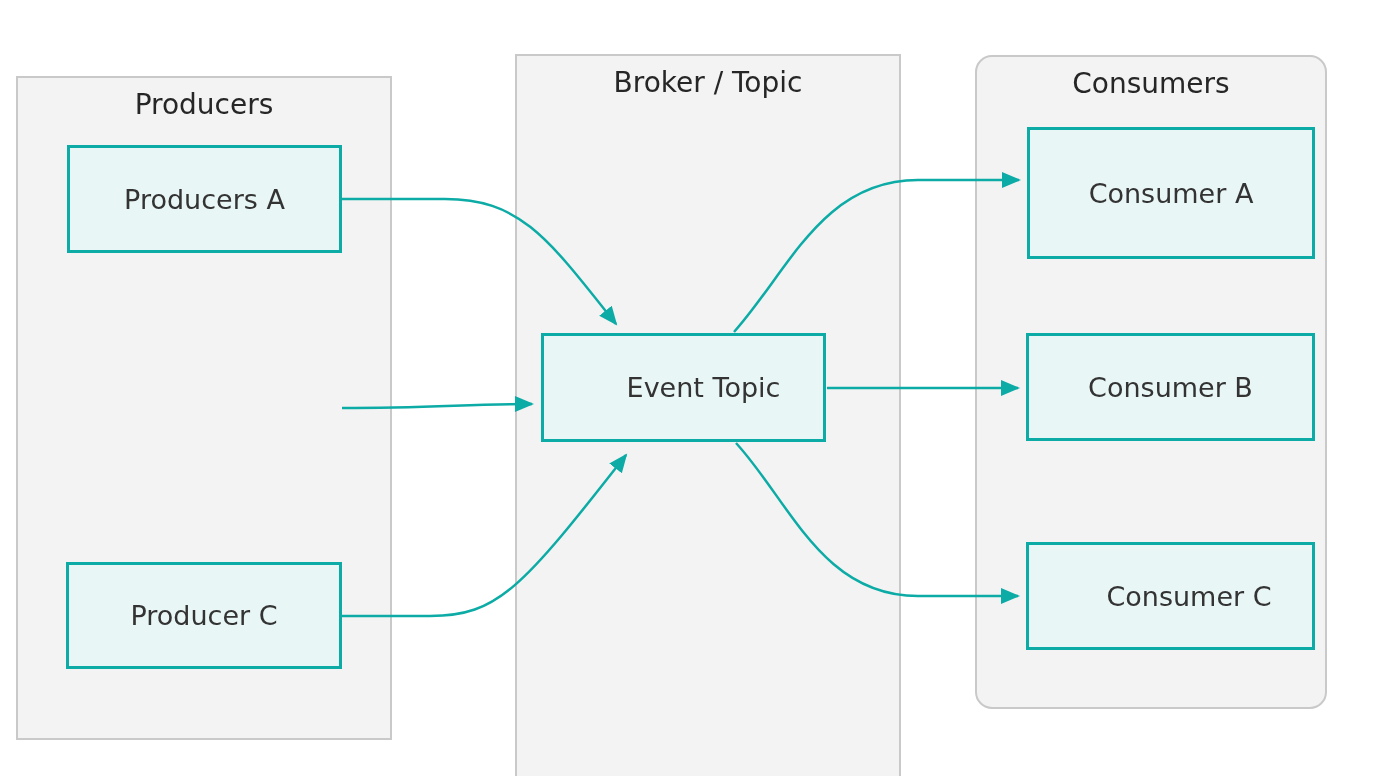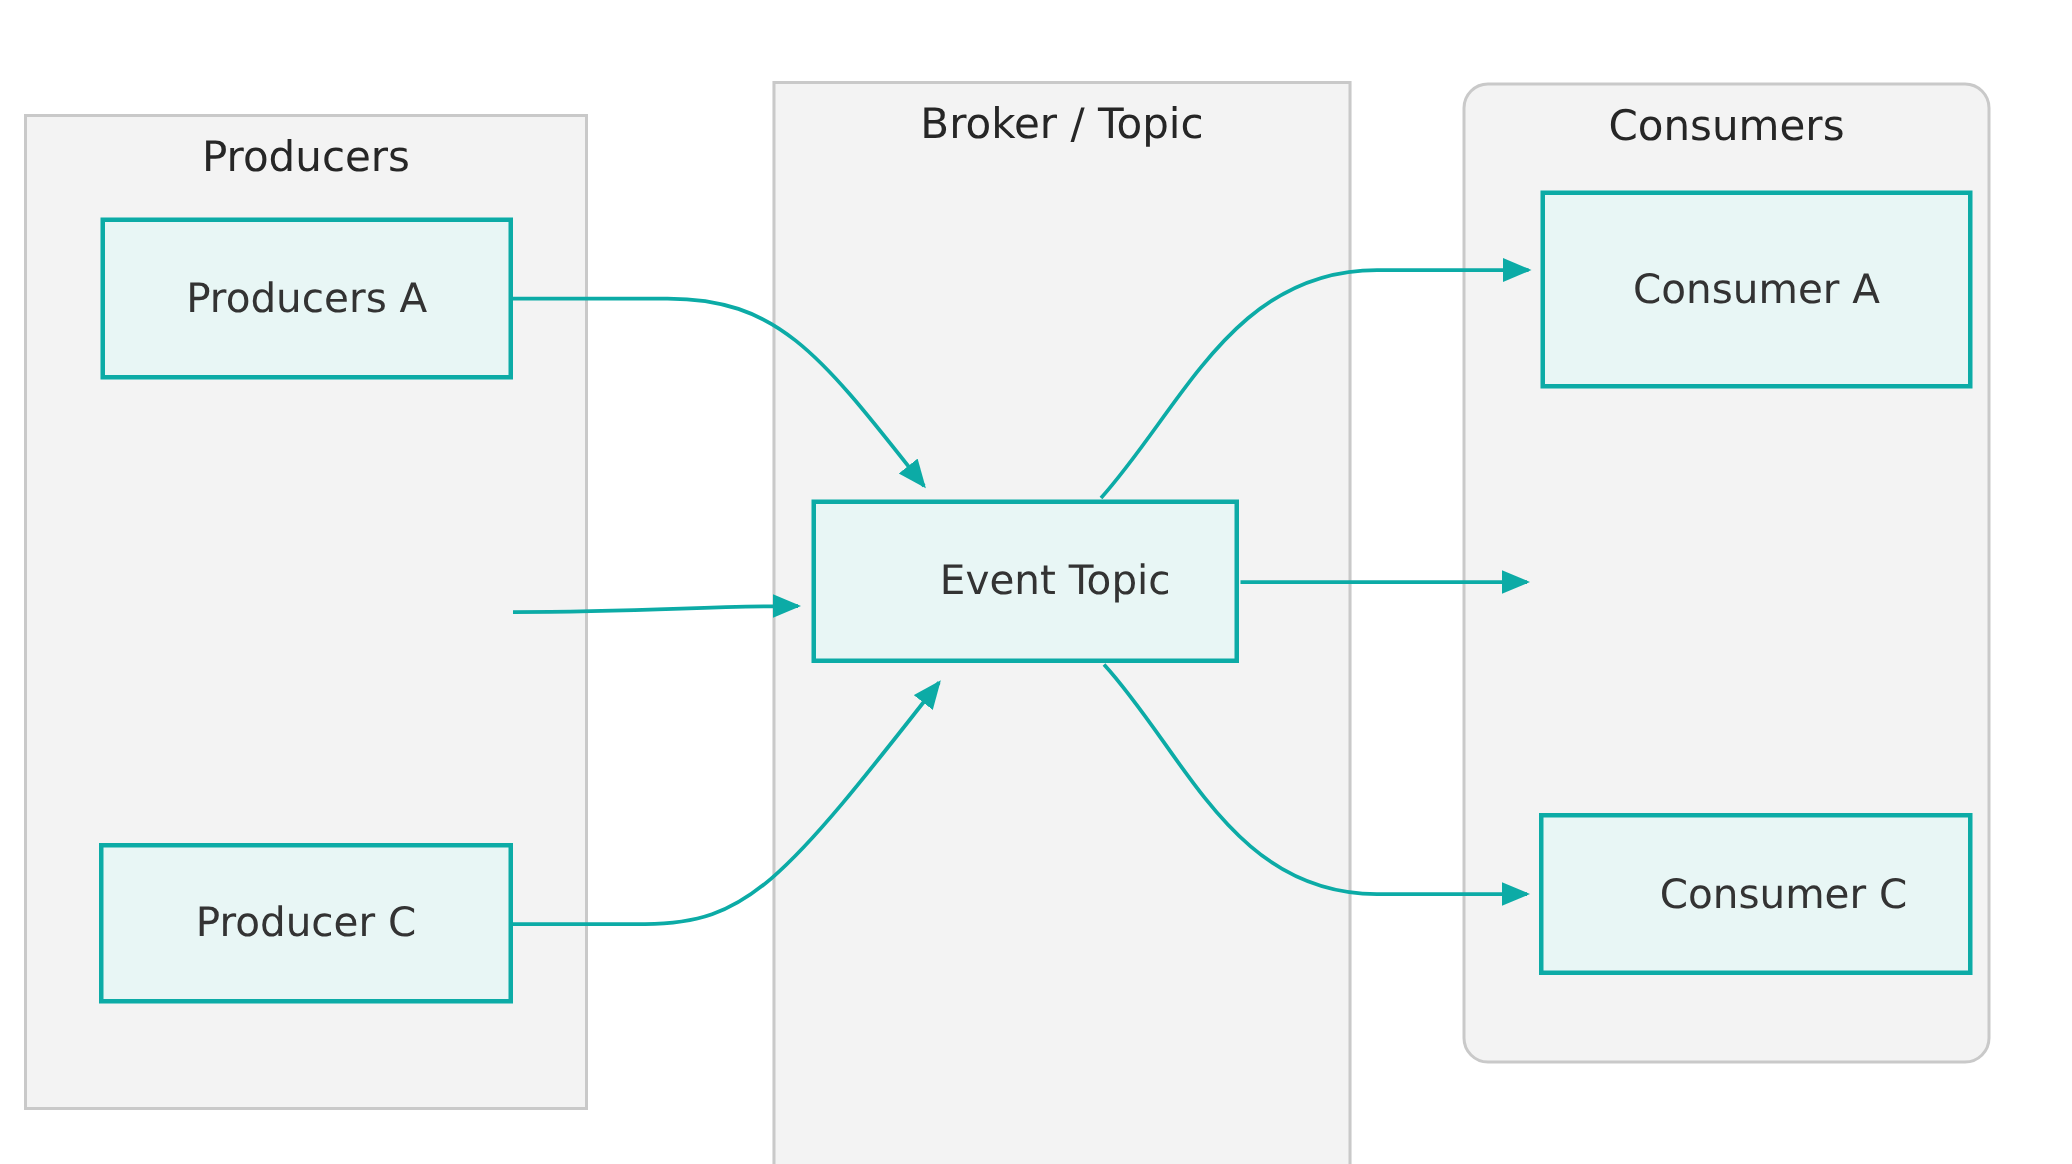--- a/index.html
+++ b/index.html
@@ -92,17 +92,20 @@
     <span>Producer C</span>
   </div>
 
   <div class="node" style="left:541px; top:333px; width:285px; height:109px;padding-left:40px;">
     <span>Event Topic</span>
   </div>
 
   <div class="node" style="left:1027px; top:127px; width:288px; height:132px;">
     <span>Consumer A</span>
   </div>
+  <div class="node" style="left:1026px; top:333px; width:289px; height:108px;">
+    <span>Consumer B</span>
+  </div>
   <div class="node" style="left:1026px; top:542px; width:289px; height:108px;padding-left:37px;">
     <span>Consumer C</span>
   </div>
 
 </div>
 
 </body></html>

